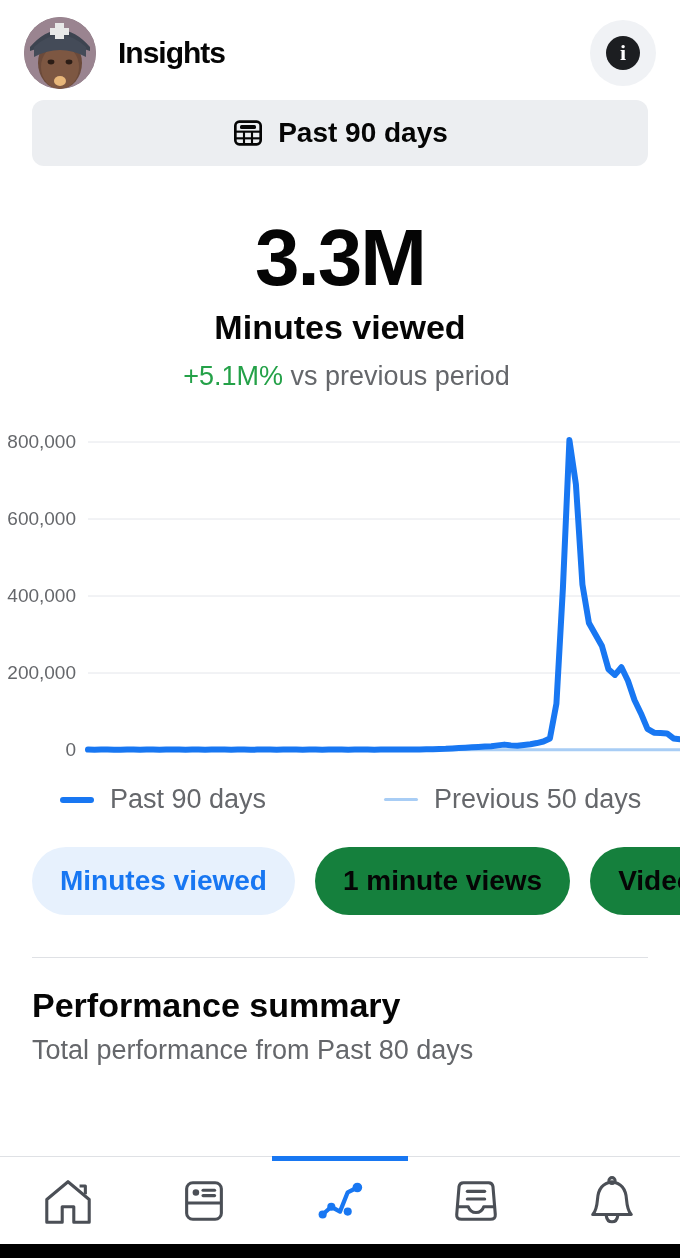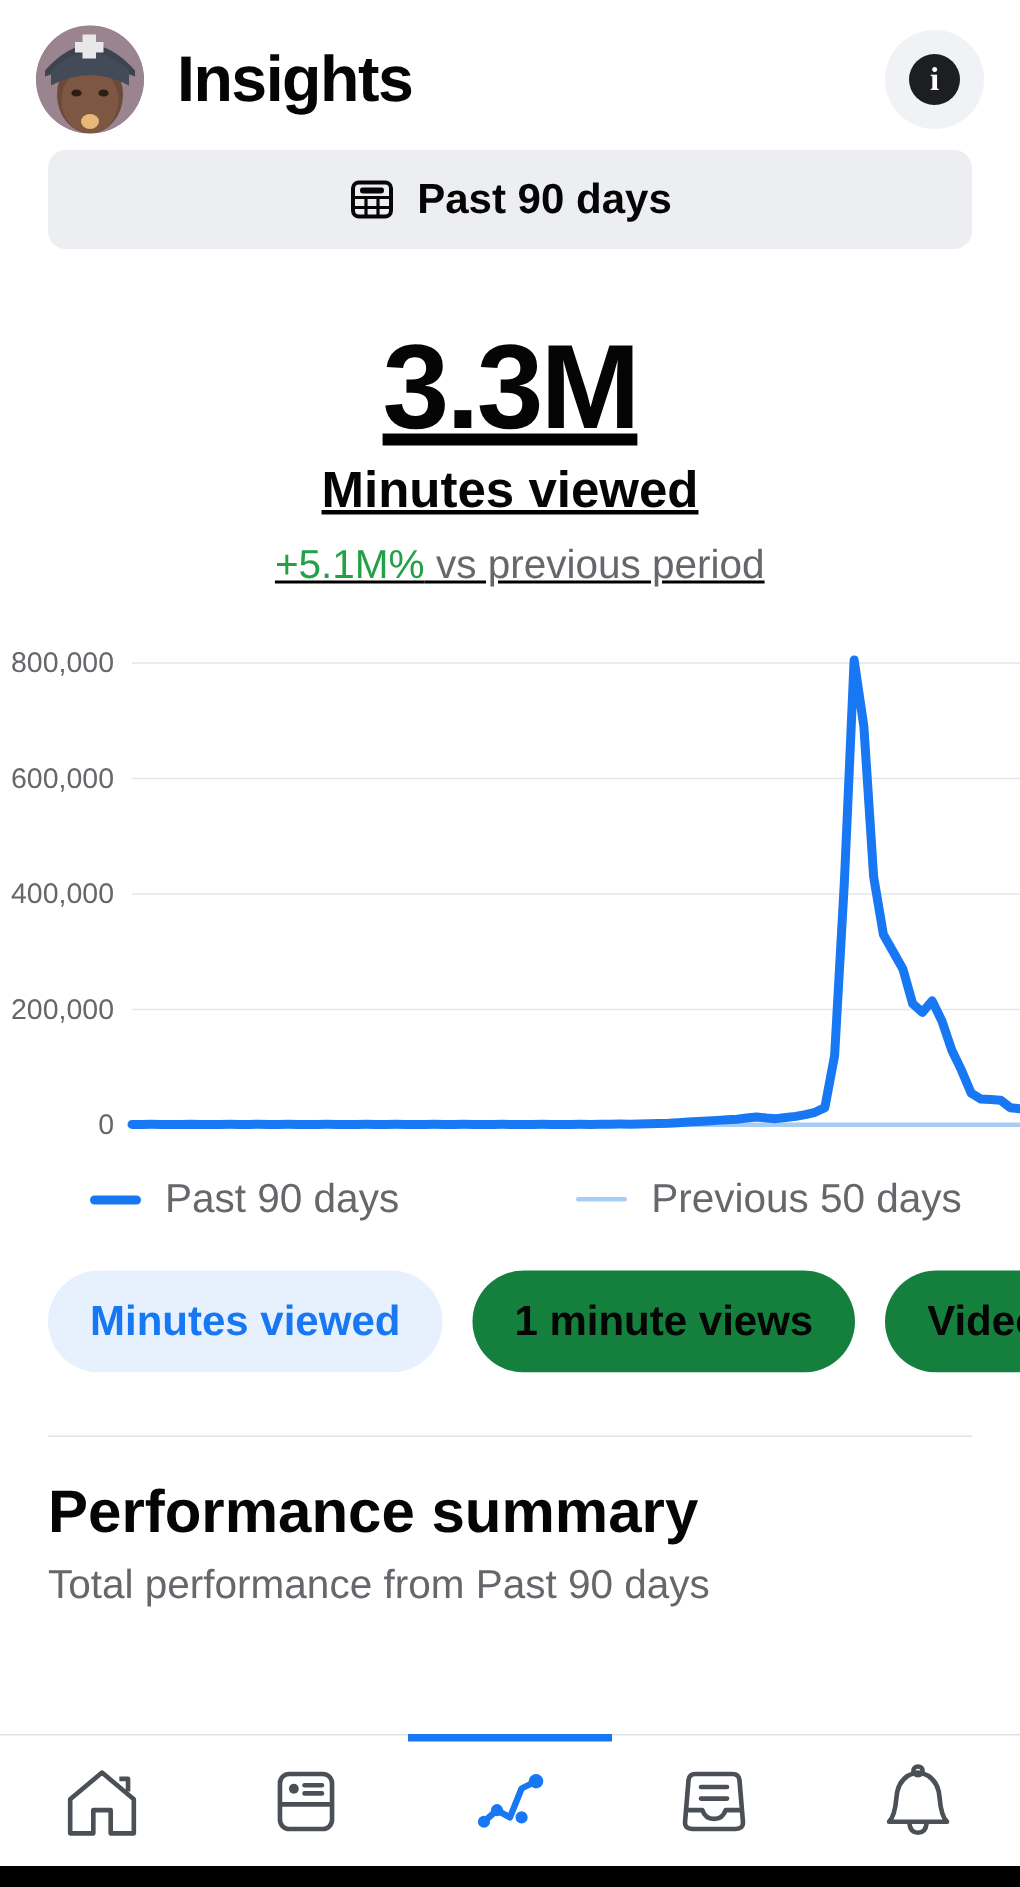--- a/index.html
+++ b/index.html
@@ -13,21 +13,21 @@
   .screen { position:relative; width:680px; height:1258px; background:#fff; display:flex; flex-direction:column; }
 
   
   .header { display:flex; align-items:center; padding:12px 24px 6px 24px; height:100px; }
   .avatar {
     width:72px; height:72px; border-radius:50%; flex:none;
     overflow:hidden; position:relative; background:#8d7b84;
   }
   .avatar svg { display:block; width:100%; height:100%; }
   .page-title {
-    font-size:43px; font-weight:bold; color:#050505;
+    font-size:30px; font-weight:bold; color:#050505;
     margin-left:22px; letter-spacing:-1px; line-height:1;
     flex:1;
   }
   .info-btn {
     width:66px; height:66px; border-radius:50%;
     background:#f0f2f5; display:flex; align-items:center; justify-content:center;
     flex:none; border:none; cursor:pointer;
   }
   .info-glyph {
     width:34px; height:34px; border-radius:50%; background:#1c1e21;
@@ -39,21 +39,21 @@
   .date-wrap { padding:0 32px; }
   .date-picker {
     width:100%; height:66px; border-radius:12px; background:#eceef1;
     display:flex; align-items:center; justify-content:center; gap:14px;
     border:none; cursor:pointer;
   }
   .date-label { font-size:28px; font-weight:bold; color:#050505; }
   .cal-icon { width:32px; height:32px; display:block; }
 
   
-  .metric { text-align:center; padding-top:50px;text-decoration:underline; }
+  .metric { text-align:center; padding-top:50px; }
   .metric-value { font-size:80px; font-weight:bold; color:#050505; letter-spacing:-2px; line-height:1.05; }
   .metric-label { font-size:34px; font-weight:bold; color:#050505; margin-top:8px; }
   .metric-delta { font-size:27px; margin-top:14px; color:#65676b;margin-left:13px; }
   .delta-pos { color:#24a148; }
 
   
   .chart-area { position:relative; margin-top:28px; height:350px; width:580px; }
   .chart-svg { display:block; width:680px; height:350px; }
   .ytick { font-size:19px; fill:#65676b; font-family:"Liberation Sans", sans-serif; }
 
@@ -72,21 +72,21 @@
     font-size:28px; font-weight:bold; white-space:nowrap;
     background:#15803d; color:#050505; border:none; cursor:pointer; flex:none;
   }
   .chip.selected { background:#e7f1fd; color:#1877f2; }
 
   
   .divider { height:1px; background:#dfe1e5; margin:42px 32px 0 32px; }
 
   
   .perf { padding:28px 32px 0 32px; }
-  .perf-title { font-size:40px; font-weight:bold; color:#050505; }
+  .perf-title { font-size:34px; font-weight:bold; color:#050505; }
   .perf-sub { font-size:27px; color:#65676b; margin-top:10px; }
 
   
   .spacer { flex:1; }
   .bottom-nav {
     height:88px; border-top:1px solid #dfe1e5;
     display:flex; align-items:center; justify-content:space-around;
     background:#fff; position:relative;
   }
   .nav-btn {
@@ -189,21 +189,21 @@
   <div class="chips">
     <button class="chip selected">Minutes viewed</button>
     <button class="chip">1 minute views</button>
     <button class="chip">Video en</button>
   </div>
 
   <div class="divider"></div>
 
   <div class="perf">
     <div class="perf-title">Performance summary</div>
-    <div class="perf-sub">Total performance from Past 90 days</div>
+    <div class="perf-sub">Total performance from Past 80 days</div>
   </div>
 
   <div class="spacer"></div>
 
   <div class="bottom-nav">
     <button class="nav-btn">
       <svg width="54" height="54" viewBox="0 0 28 28">
         <path d="M3 13.2 L14 4 L25 13.2 L25 25 L17 25 L17 17 L11 17 L11 25 L3 25 Z" fill="none" stroke="#4b4f56" stroke-width="1.6" stroke-linejoin="round"></path>
         <path d="M20 6.2 L23 6.2 L23 10.5" fill="none" stroke="#4b4f56" stroke-width="1.6" stroke-linejoin="round"></path>
       </svg>

